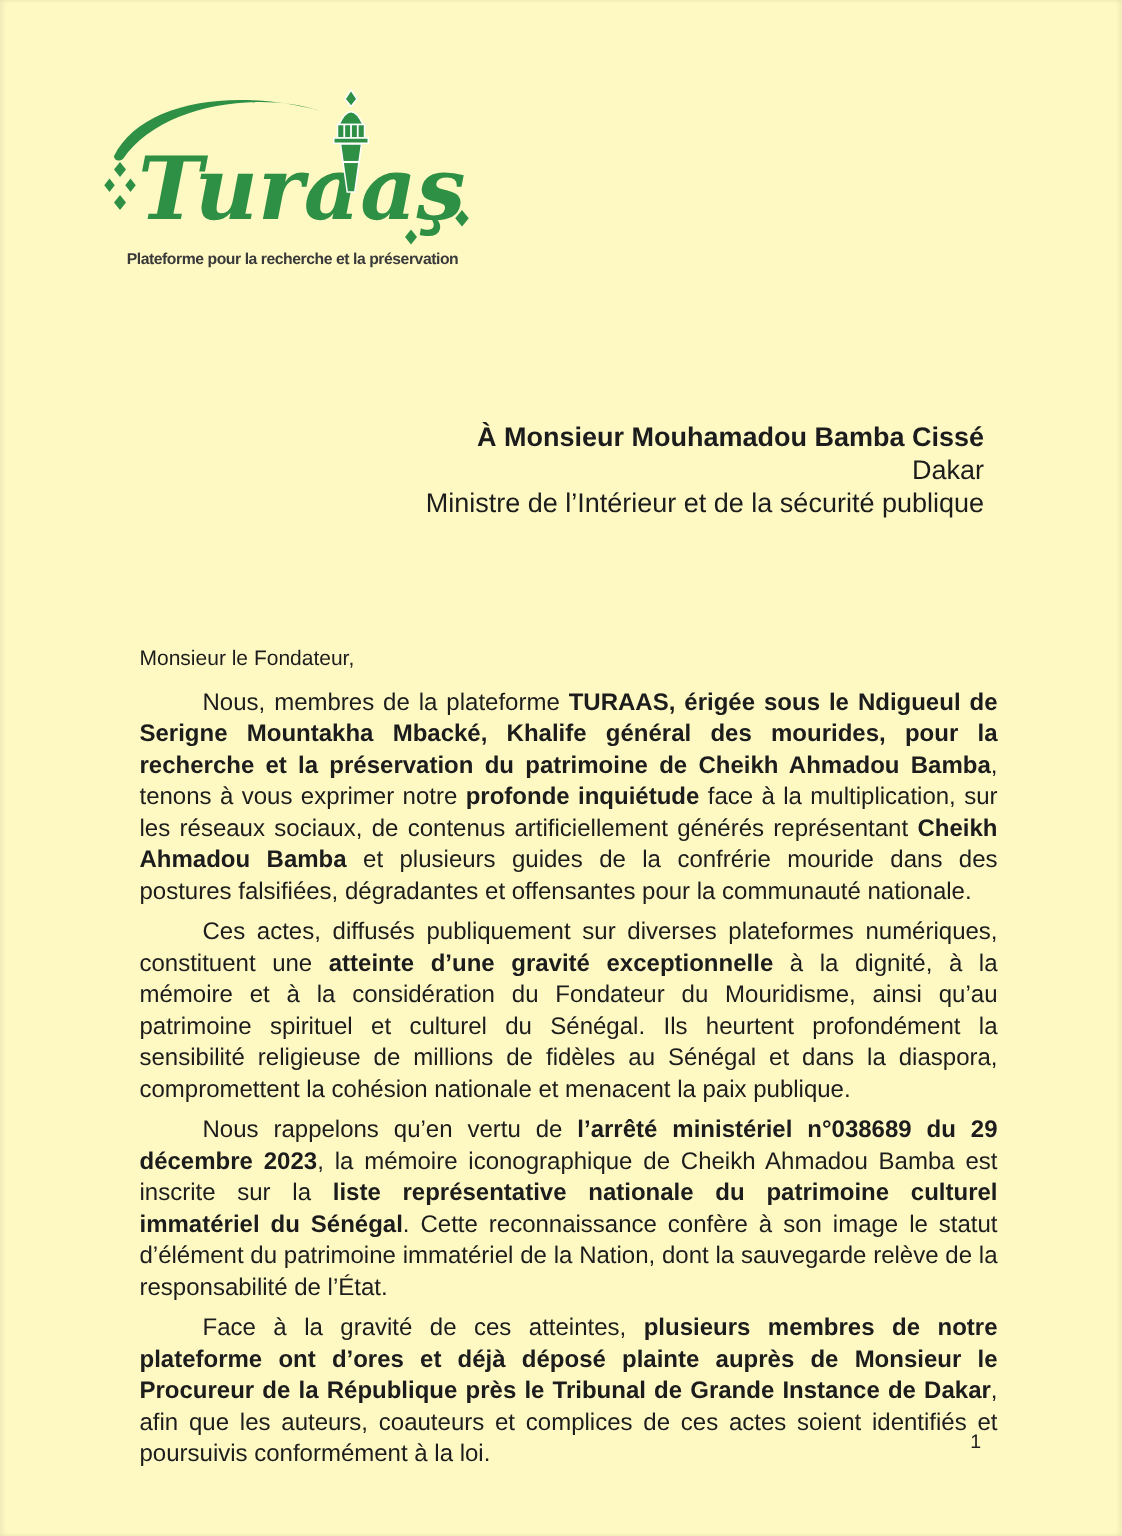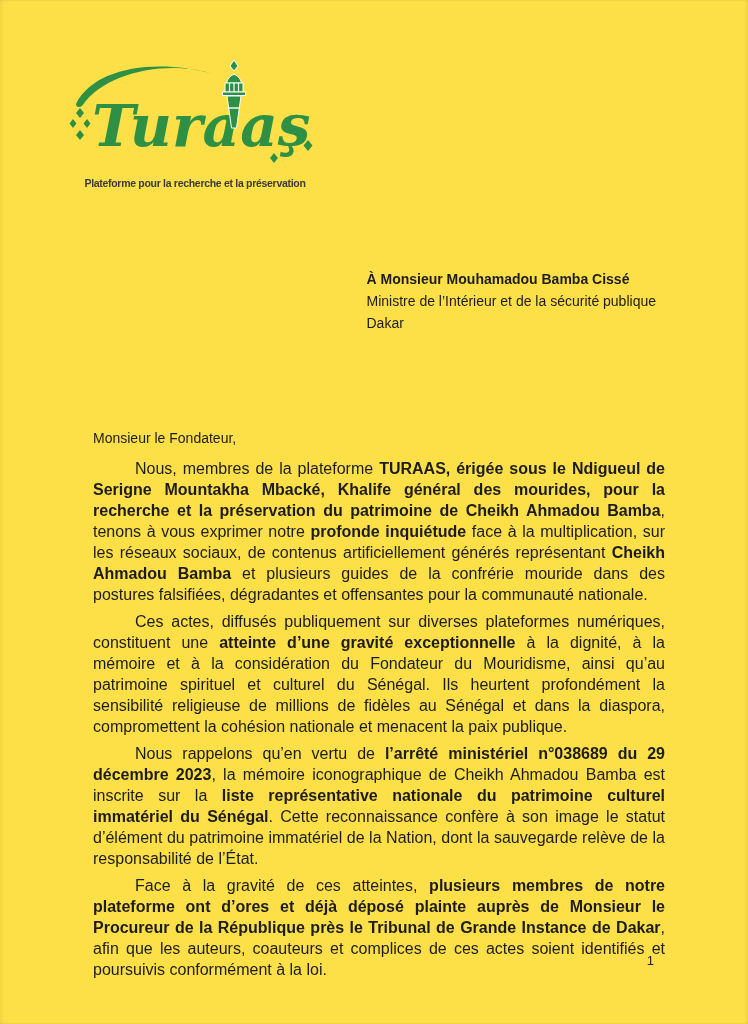--- a/index.html
+++ b/index.html
@@ -5,56 +5,56 @@
   html, body {
     margin: 0;
     padding: 0;
     background: #e9e9ec;
   }
   .page {
     position: relative;
     width: 748px;
     height: 1024px;
     margin: 0 auto;
-    background: #fde047;
+    background: #fef9c3;
     font-family: "Liberation Sans", sans-serif;
     color: #1c1c1c;
     overflow: hidden;
     box-shadow: inset 2px 0 3px rgba(0,0,0,0.06), inset -2px 0 3px rgba(0,0,0,0.06);
   }
 
   
   .logo-block {
     position: absolute;
     left: 68px;
     top: 58px;
     width: 254px;
   }
   .logo-svg {
     display: block;
     width: 254px;
     height: 108px;
   }
   .logo-tagline {
-    margin-top: 11px;
+    margin-top: 1px;
     text-align: center;
     font-weight: bold;
     font-size: 10.5px;
     letter-spacing: -0.3px;
     line-height: 13px;
     color: #3a3a3a;
   }
 
   
   .recipient {
     position: absolute;
     right: 92px;
-    top: 268px;
-    text-align: left;
-    font-size: 14px;
+    top: 280px;
+    text-align: right;
+    font-size: 18px;
     line-height: 22px;
     color: #1c1c1c;
   }
   .recipient .name { font-weight: bold; }
 
   
   .subject {
     position: absolute;
     left: 93px;
     top: 352px;
@@ -135,22 +135,22 @@
         <path d="M240,82 l4.5,5.5 -4.5,5.5 -4.5,-5.5 Z"></path>
       </g>
     </svg>
     <div class="logo-tagline">
       <div>Plateforme pour la recherche et la préservation</div>
     </div>
   </div>
 
   <div class="recipient">
     <div class="name">À Monsieur Mouhamadou Bamba Cissé</div>
+    <div>Dakar</div>
     <div>Ministre de l’Intérieur et de la sécurité publique</div>
-    <div>Dakar</div>
   </div>
 
 
   <div class="salutation">Monsieur le Fondateur,</div>
 
   <div class="letter-body">
       <p><span>Nous, membres de la plateforme </span><b>TURAAS, érigée sous le Ndigueul de Serigne Mountakha Mbacké, Khalife général des mourides, pour la recherche et la préservation du patrimoine de Cheikh Ahmadou Bamba</b><span>, tenons à vous exprimer notre </span><b>profonde inquiétude</b><span> face à la multiplication, sur les réseaux sociaux, de contenus artificiellement générés représentant </span><b>Cheikh Ahmadou Bamba</b><span> et plusieurs guides de la confrérie mouride dans des postures falsifiées, dégradantes et offensantes pour la communauté nationale.</span></p>
       <p><span>Ces actes, diffusés publiquement sur diverses plateformes numériques, constituent une </span><b>atteinte d’une gravité exceptionnelle</b><span> à la dignité, à la mémoire et à la considération du Fondateur du Mouridisme, ainsi qu’au patrimoine spirituel et culturel du Sénégal. Ils heurtent profondément la sensibilité religieuse de millions de fidèles au Sénégal et dans la diaspora, compromettent la cohésion nationale et menacent la paix publique.</span></p>
       <p><span>Nous rappelons qu’en vertu de </span><b>l’arrêté ministériel n°038689 du 29 décembre 2023</b><span>, la mémoire iconographique de Cheikh Ahmadou Bamba est inscrite sur la </span><b>liste représentative nationale du patrimoine culturel immatériel du Sénégal</b><span>. Cette reconnaissance confère à son image le statut d’élément du patrimoine immatériel de la Nation, dont la sauvegarde relève de la responsabilité de l’État.</span></p>
       <p><span>Face à la gravité de ces atteintes, </span><b>plusieurs membres de notre plateforme ont d’ores et déjà déposé plainte auprès de Monsieur le Procureur de la République près le Tribunal de Grande Instance de Dakar</b><span>, afin que les auteurs, coauteurs et complices de ces actes soient identifiés et poursuivis conformément à la loi.</span></p>

